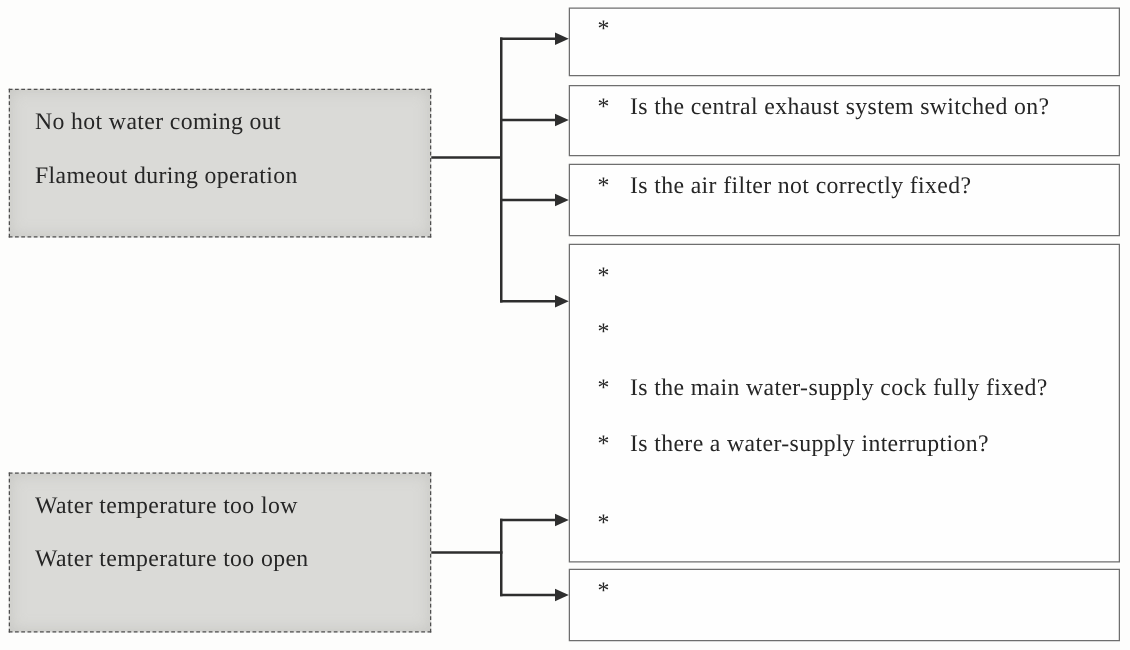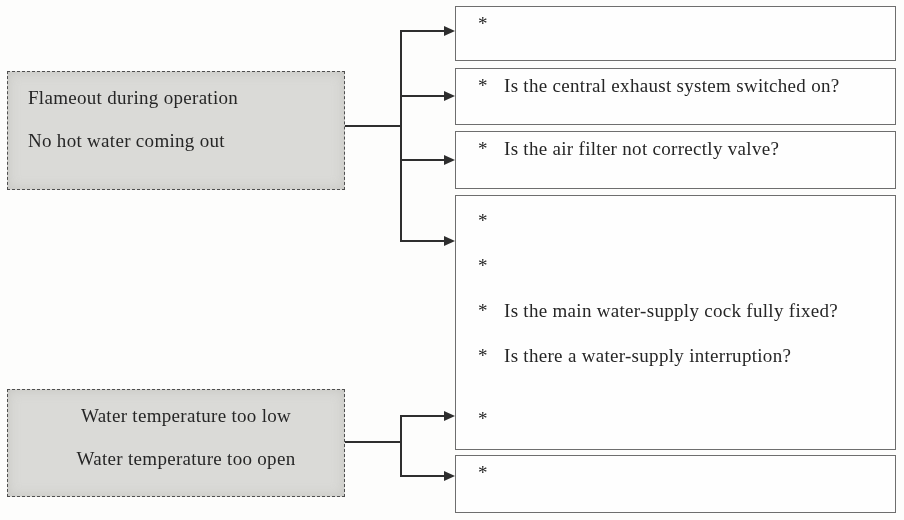--- a/index.html
+++ b/index.html
@@ -22,21 +22,21 @@
     position: absolute;
     left: 7px;
     width: 338px;
     background: #dadad7;
     border: 1px dashed #4f4f4f;
     box-sizing: border-box;
     padding: 14px 0 0 20px;
     box-shadow: inset 0 0 12px rgba(160,160,155,0.35);
   }
   .leftbox-1 { top: 71px;  height: 119px; }
-  .leftbox-2 { top: 389px; height: 108px; text-align: center; }
+  .leftbox-2 { top: 378px; height: 128px; }
   .leftbox .line {
     font-size: 19px;
     line-height: 23px;
     letter-spacing: 0.3px;
     margin: 0;
   }
   .leftbox .line + .line { margin-top: 20px; }
 
   
   .rightbox {
@@ -88,22 +88,22 @@
     border-bottom: 5px solid transparent;
     border-left: 11px solid #2e2e2e;
   }
 </style>
 </head>
 <body>
 
 <div class="canvas">
 
   <div class="leftbox leftbox-1">
+    <p class="line">No hot water coming out</p>
     <p class="line">Flameout during operation</p>
-    <p class="line">No hot water coming out</p>
   </div>
 
   <div class="leftbox leftbox-2">
     <p class="line">Water temperature too low</p>
     <p class="line">Water temperature too open</p>
   </div>
 
   <div class="rightbox rightbox-1">
     <div class="row">
       <span class="bullet">*</span>
@@ -113,21 +113,21 @@
   <div class="rightbox rightbox-2">
     <div class="row">
       <span class="bullet">*</span>
       <span>Is the central exhaust system switched on?</span>
     </div>
   </div>
 
   <div class="rightbox rightbox-3">
     <div class="row">
       <span class="bullet">*</span>
-      <span>Is the air filter not correctly valve?</span>
+      <span>Is the air filter not correctly fixed?</span>
     </div>
   </div>
 
   <div class="rightbox rightbox-4">
     <div class="row">
       <span class="bullet">*</span>
     </div>
     <div class="row">
       <span class="bullet">*</span>
     </div>

